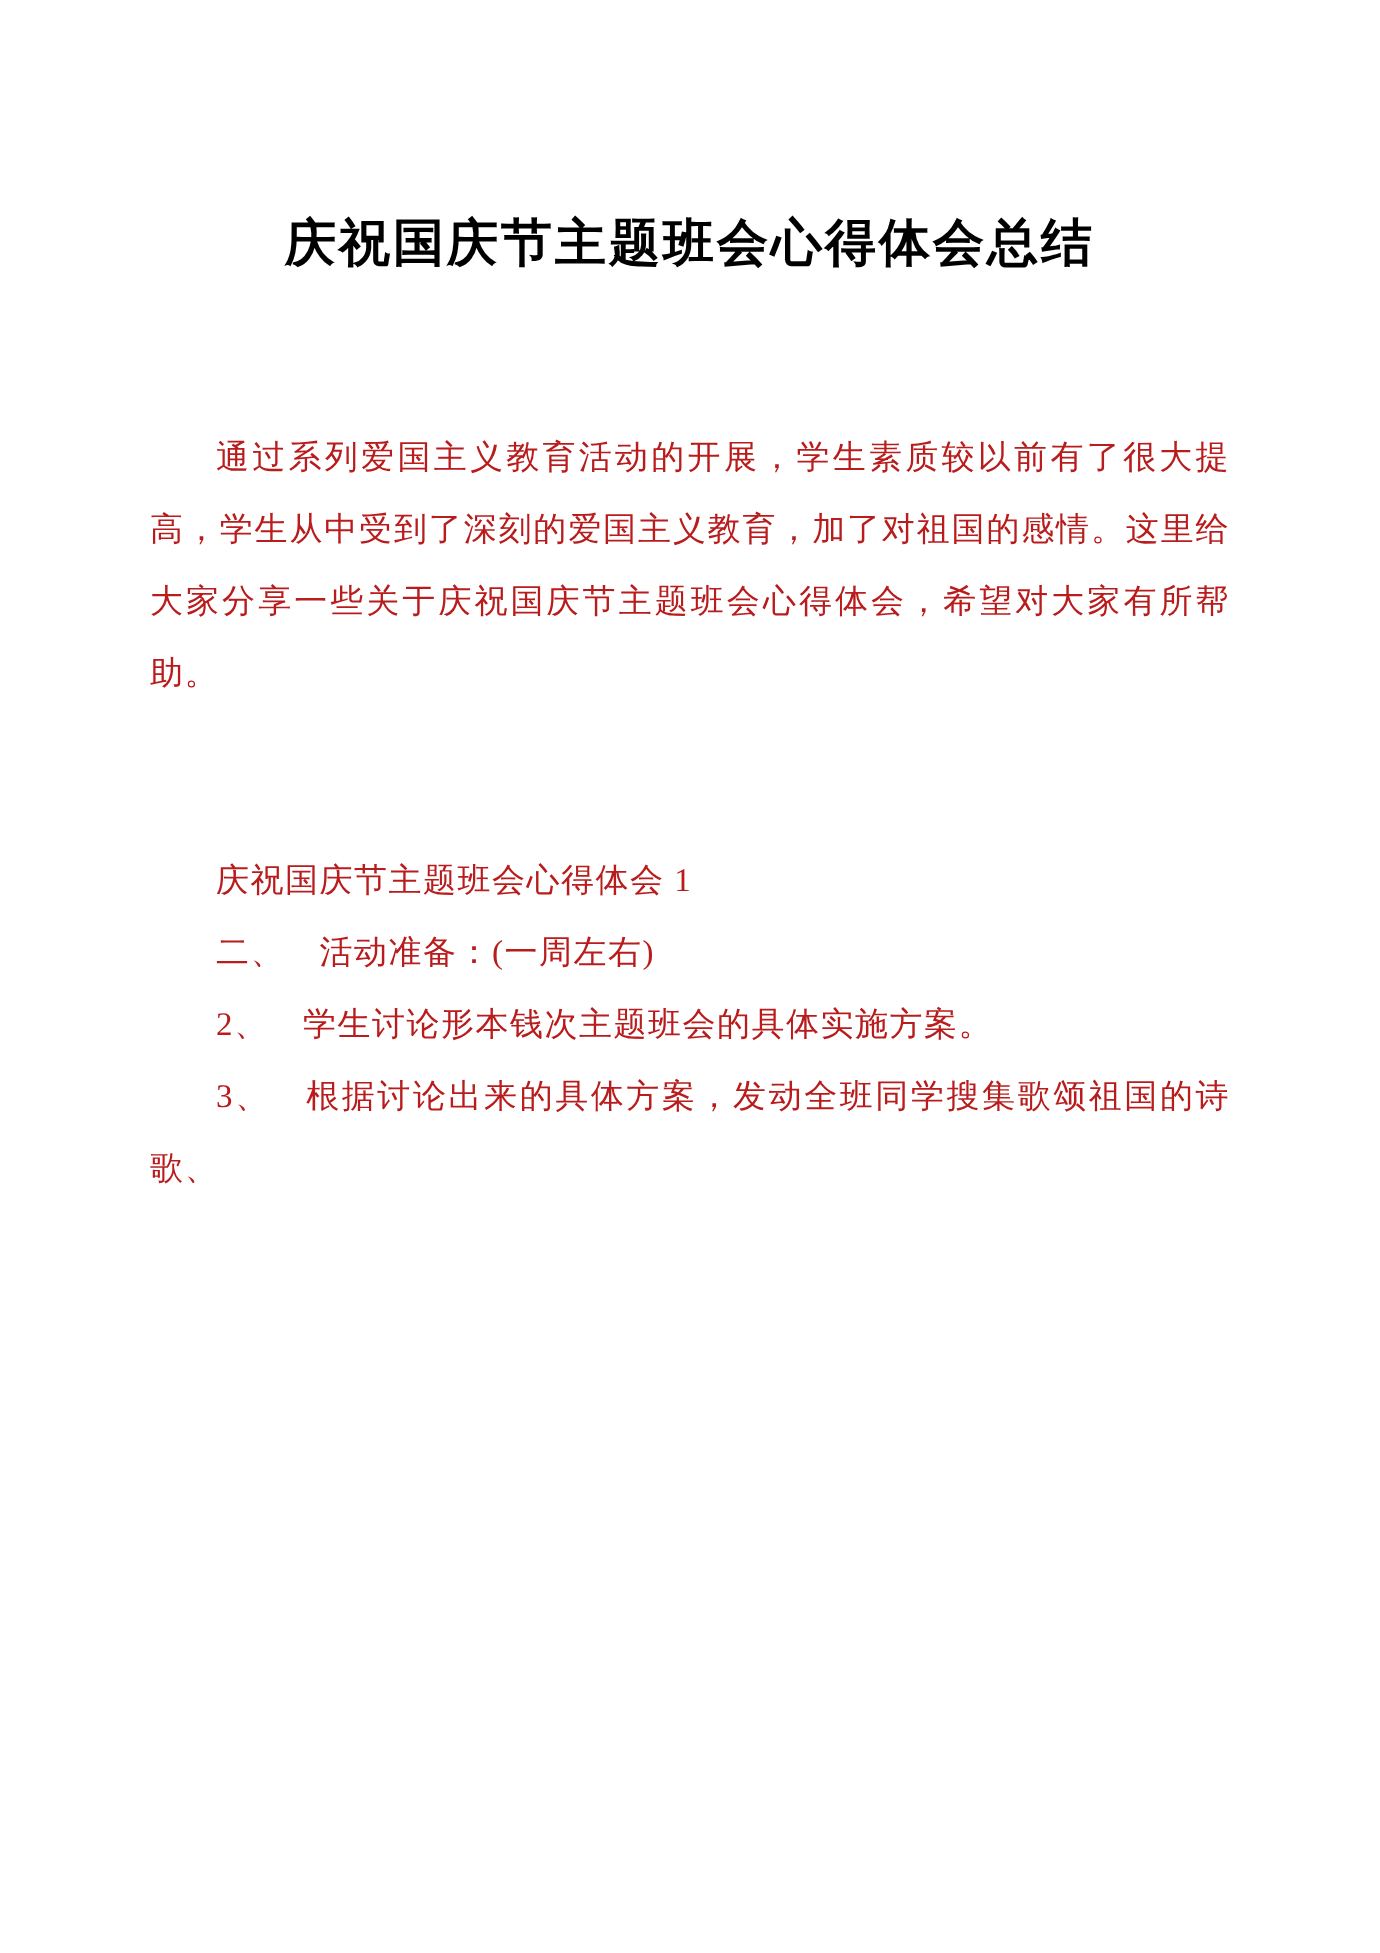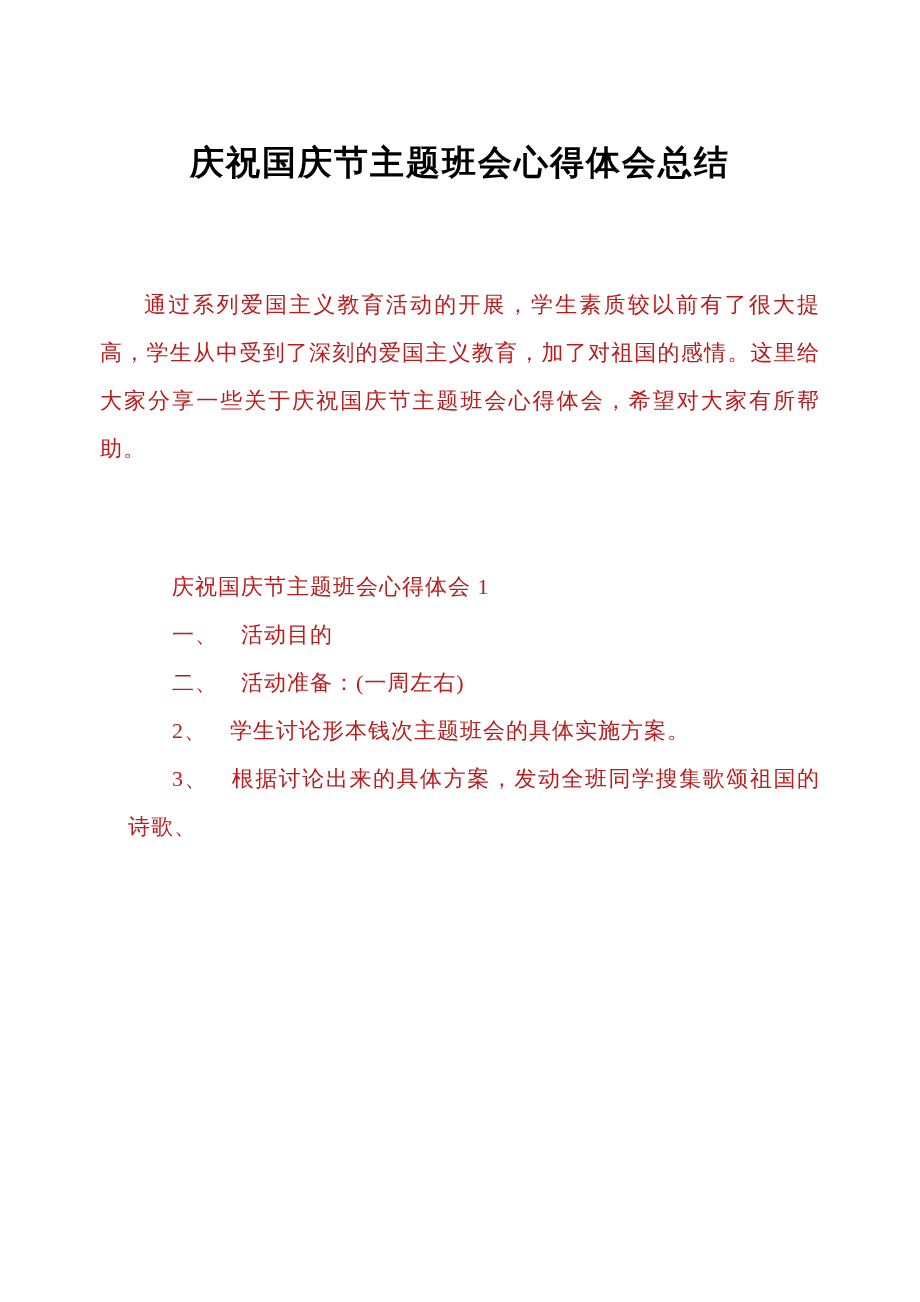--- a/index.html
+++ b/index.html
@@ -36,37 +36,35 @@
     color: #b91c1c;
   }
   .indent-2em {
     text-indent: 2em;
   }
   .intro-para {
     margin-top: 96px;
   }
   .body-sections {
     margin-top: 90px;
-    margin-left: 28px;
   }
 </style>
 </head>
 <body>
 
 <div class="page">
 
   <h1 class="doc-title">庆祝国庆节主题班会心得体会总结</h1>
 
   <p class="para indent-2em intro-para">通过系列爱国主义教育活动的开展，学生素质较以前有了很大提高，学生从中受到了深刻的爱国主义教育，加了对祖国的感情。这里给大家分享一些关于庆祝国庆节主题班会心得体会，希望对大家有所帮助。</p>
 
   <div class="body-sections">
 
     <p class="para indent-2em">庆祝国庆节主题班会心得体会 1</p>
 
-    <p class="para indent-2em">一、　活动目的</p>
 
 
     <p class="para indent-2em">二、　活动准备：(一周左右)</p>
 
 
     <p class="para indent-2em">2、　学生讨论形本钱次主题班会的具体实施方案。</p>
 
     <p class="para indent-2em">3、　根据讨论出来的具体方案，发动全班同学搜集歌颂祖国的诗歌、</p>
 
   </div>

